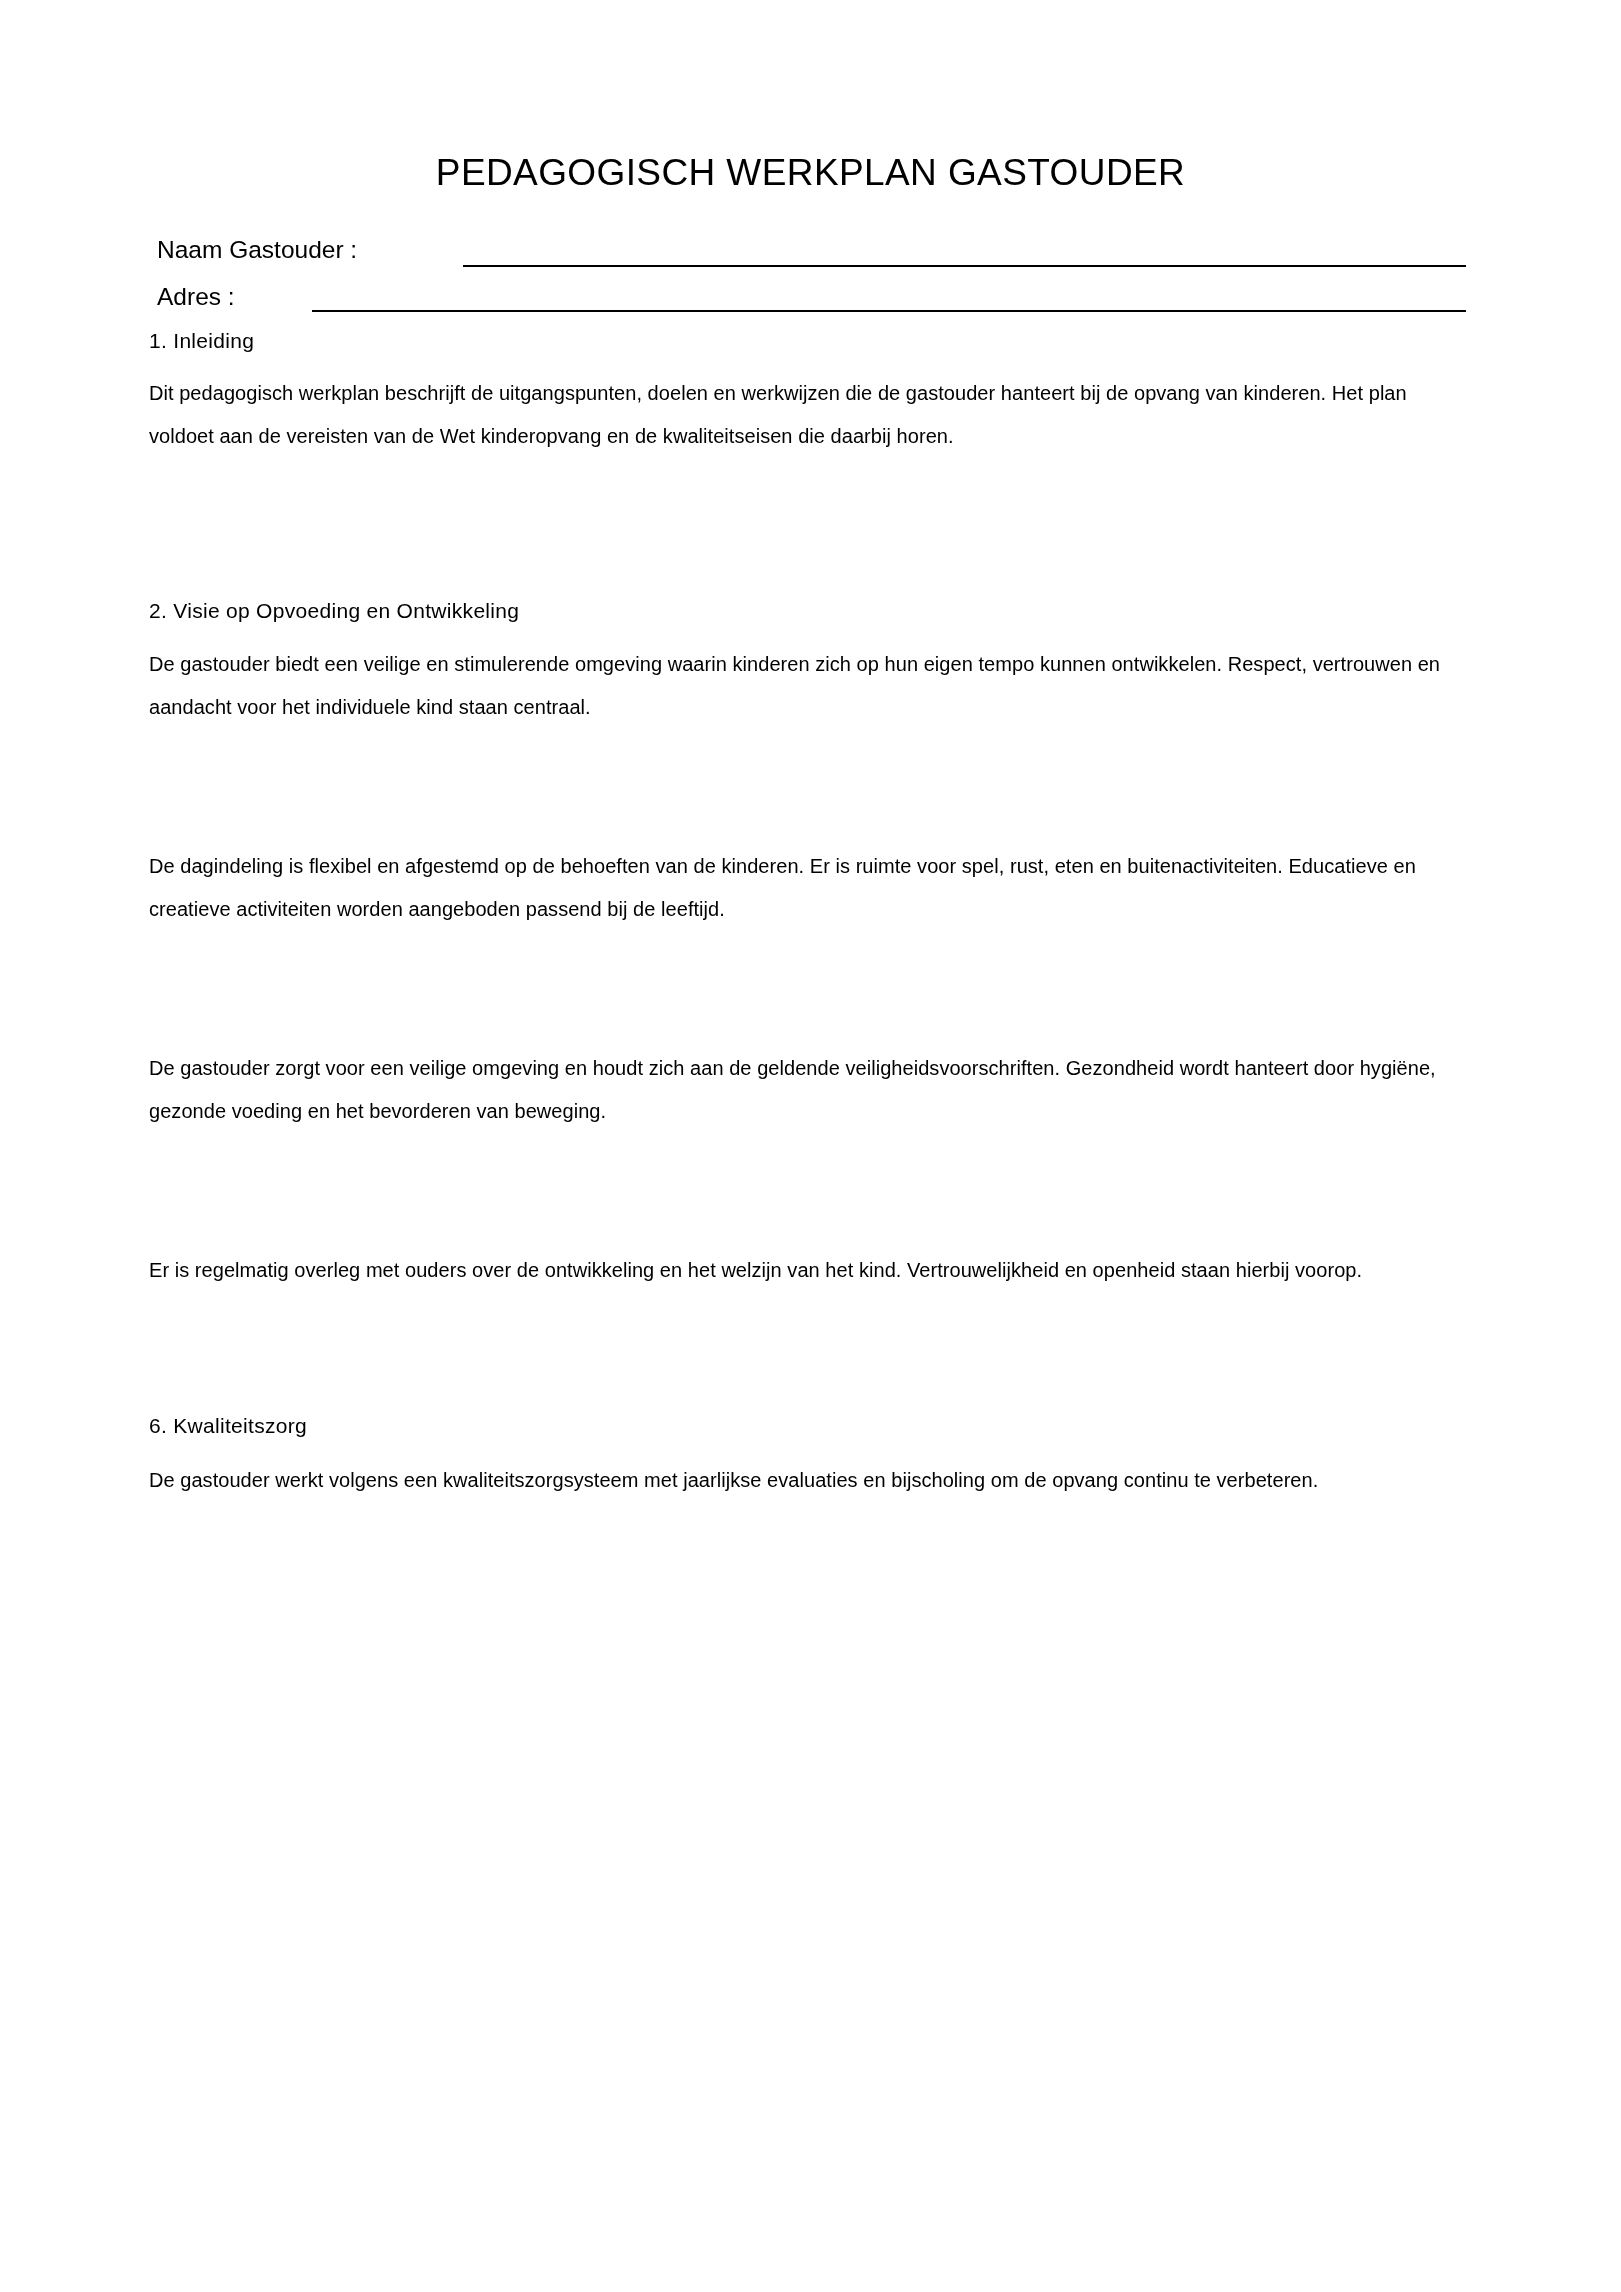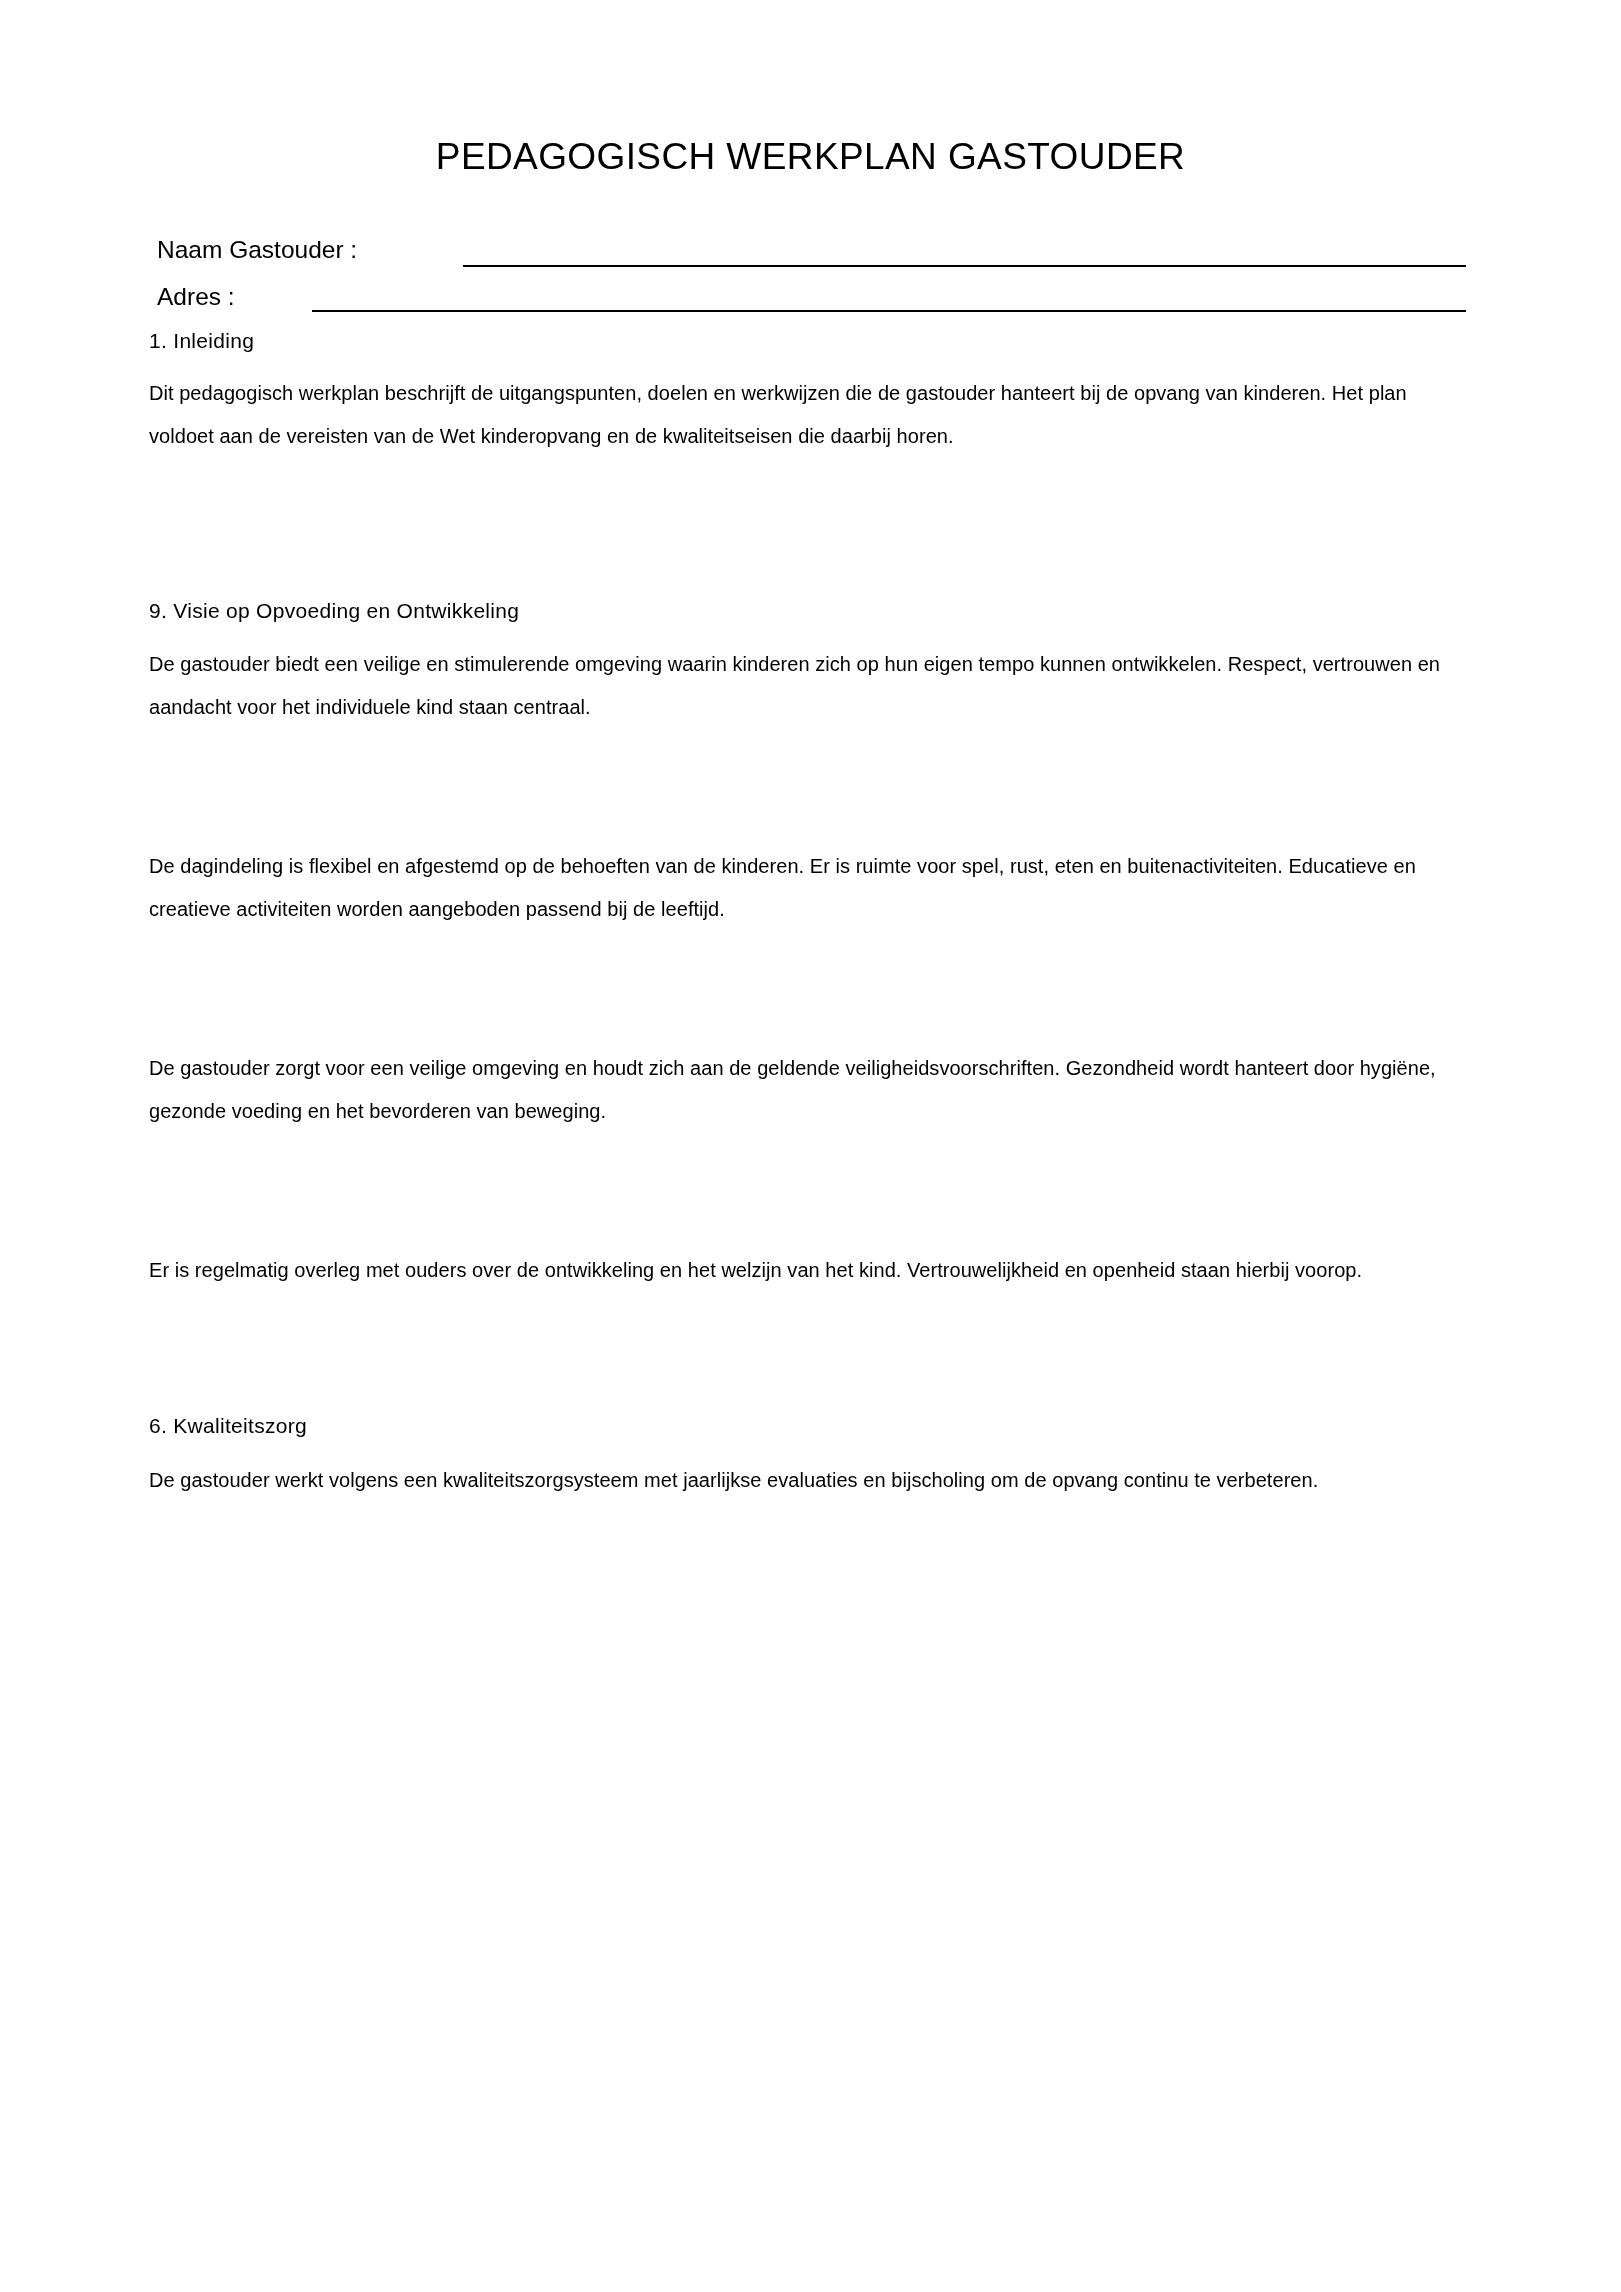--- a/index.html
+++ b/index.html
@@ -23,21 +23,21 @@
     width: 1621px;
     height: 2293px;
     background: #ffffff;
     overflow: hidden;
   }
 
   
   .doc-title {
     position: absolute;
     left: 0;
-    top: 110px;
+    top: 126px;
     width: 1621px;
     text-align: center;
     font-size: 37px;
     font-weight: 400;
     letter-spacing: 0.4px;
     line-height: 1.2;
     white-space: nowrap;
   }
 
   
@@ -137,21 +137,21 @@
   <div class="content">
 
     <div class="section first">
       <div class="section-heading">1. Inleiding</div>
       <p class="section-body">Dit pedagogisch werkplan beschrijft de uitgangspunten, doelen en werkwijzen die de gastouder hanteert bij de opvang van kinderen. Het plan voldoet aan de vereisten van de Wet kinderopvang en de kwaliteitseisen die daarbij horen.</p>
     </div>
 
     <div class="gap-lg"></div>
 
     <div class="section">
-      <div class="section-heading">9. Visie op Opvoeding en Ontwikkeling</div>
+      <div class="section-heading">2. Visie op Opvoeding en Ontwikkeling</div>
       <p class="section-body">De gastouder biedt een veilige en stimulerende omgeving waarin kinderen zich op hun eigen tempo kunnen ontwikkelen. Respect, vertrouwen en aandacht voor het individuele kind staan centraal.</p>
     </div>
 
     <div class="gap-lg"></div>
 
     <div class="section">
       <p class="section-body">De dagindeling is flexibel en afgestemd op de behoeften van de kinderen. Er is ruimte voor spel, rust, eten en buitenactiviteiten. Educatieve en creatieve activiteiten worden aangeboden passend bij de leeftijd.</p>
     </div>
 
     <div class="gap-lg"></div>

